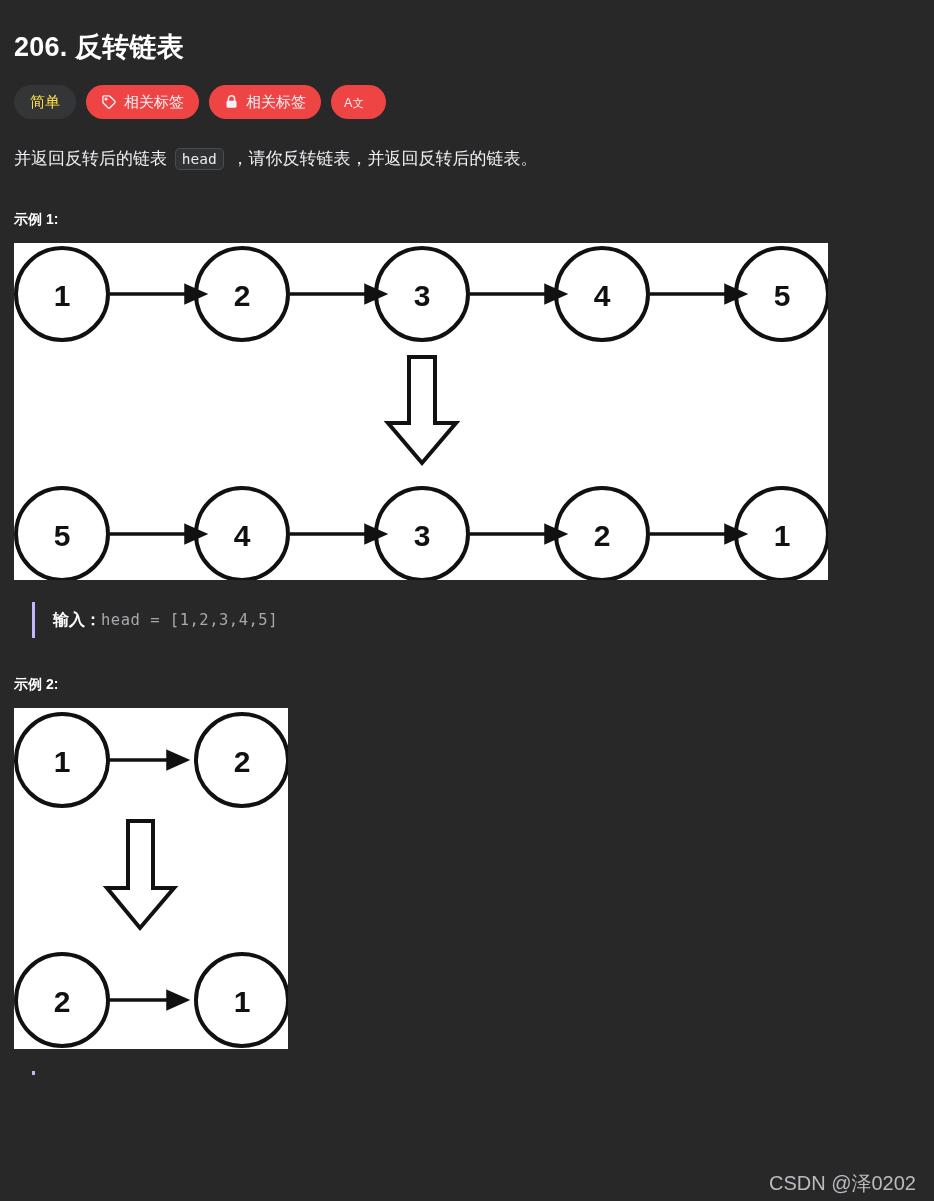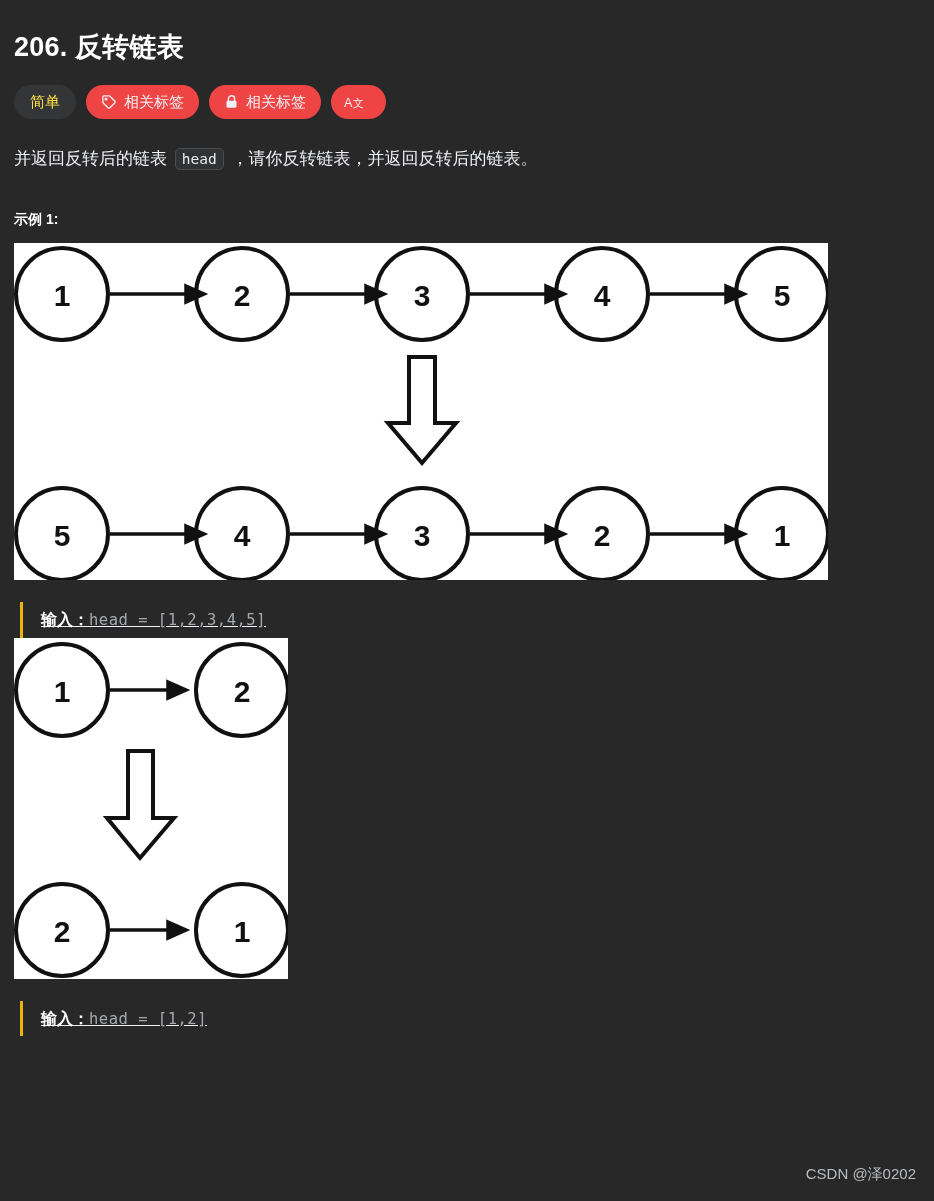--- a/index.html
+++ b/index.html
@@ -86,47 +86,46 @@
   
   .figure {
     background: #ffffff;
     overflow: hidden;
     position: relative;
   }
   .figure.fig1 { width: 814px; height: 337px; }
   .figure.fig2 { width: 274px; height: 341px; }
   
   .io-block {
-    border-left: 3px solid #eab308;
+    border-left: 3px solid #c4b5fd;
     padding: 2px 0 2px 18px;
     margin-top: 22px;
-    margin-left: 6px;
-    text-decoration: underline;
+    margin-left: 18px;
   }
   .io-line {
     font-size: 16px;
     line-height: 1.95;
     white-space: nowrap;
   }
   .io-label {
     font-weight: bold;
     color: #ffffff;
   }
   .io-value {
     font-family: "DejaVu Sans Mono", "Liberation Mono", monospace;
     color: #a5a8ad;
     font-size: 15.5px;
     letter-spacing: 0.5px;
   }
   
   .watermark {
     position: absolute;
     right: 18px;
-    bottom: 17px;
-    font-size: 15px;
+    bottom: 4px;
+    font-size: 20px;
     color: #b8bbc0;
   }
 </style>
 </head>
 <body>
 
 <div class="page">
 
   <h1 class="title">206. 反转链表</h1>
 
@@ -228,20 +227,21 @@
       </g>
     </svg>
   </div>
 
   <div class="io-block">
     <div class="io-line">
       <span class="io-label">输入：</span><span class="io-value">head = [1,2,3,4,5]</span>
     </div>
   </div>
 
+  <div class="example-heading">示例 2:</div>
 
   <div class="figure fig2">
     <svg width="274" height="341" viewBox="0 0 274 341">
       <g stroke="#111" stroke-width="4" fill="#ffffff">
         <circle cx="48" cy="52" r="46"></circle>
         <circle cx="228" cy="52" r="46"></circle>
       </g>
       <g font-family="Liberation Sans, sans-serif" font-size="30" font-weight="bold" fill="#111" text-anchor="middle" dominant-baseline="central">
         <text x="48" y="53">1</text>
         <text x="228" y="53">2</text>
@@ -260,20 +260,17 @@
         <text x="228" y="293">1</text>
       </g>
       <g stroke="#111" stroke-width="3.5" fill="#111">
         <line x1="96" y1="292" x2="154" y2="292"></line>
         <polygon points="154,284 172,292 154,300"></polygon>
       </g>
     </svg>
   </div>
 
   <div class="io-block">
-    <div class="io-line">
-      <span class="io-label">输入：</span><span class="io-value">head = [1,2]</span>
-    </div>
   </div>
 
 </div>
 
 <div class="watermark">CSDN @泽0202</div>
 
 </body></html>

